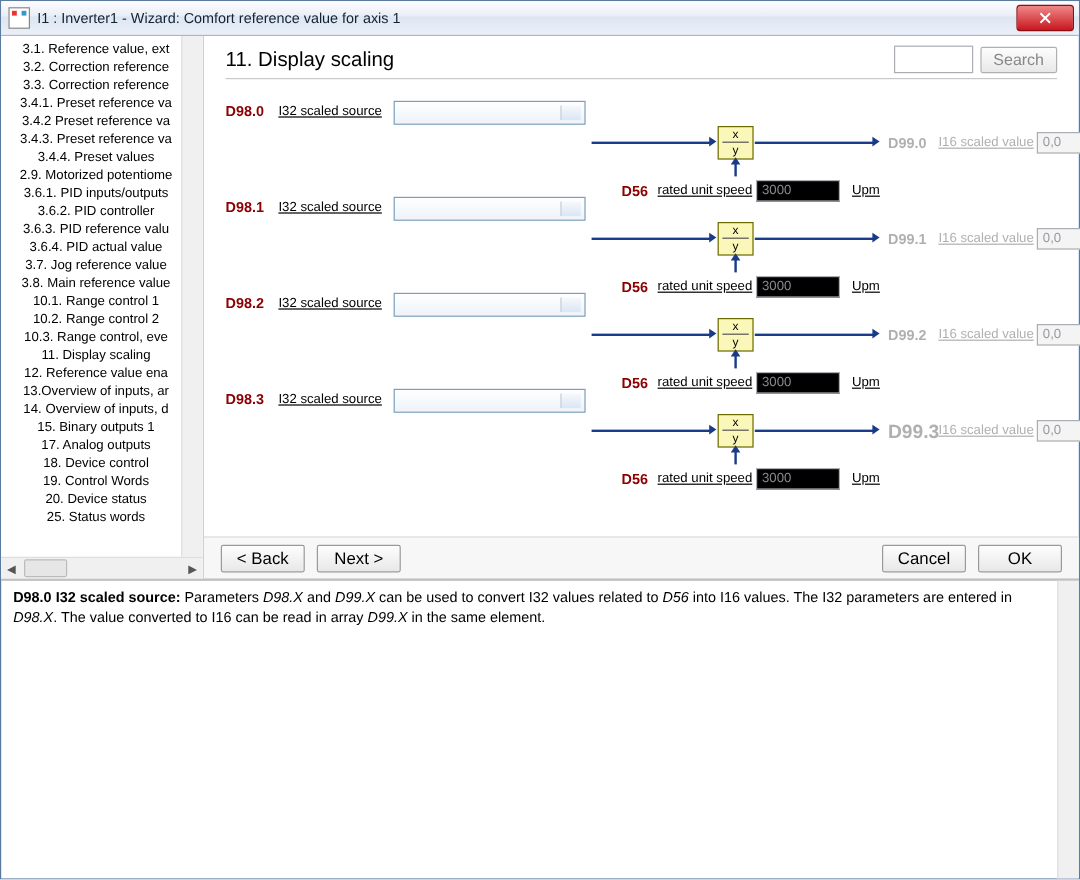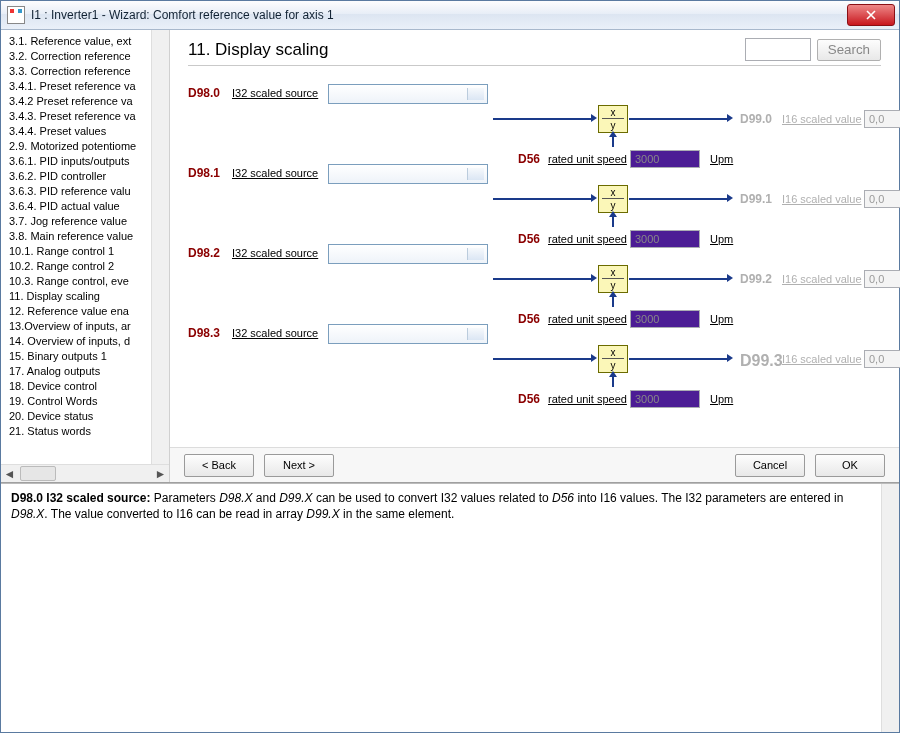--- a/index.html
+++ b/index.html
@@ -10,21 +10,21 @@
   .titlebar .app-icon{width:16px;height:16px;margin:0 6px;background:#fff;border:1px solid #888;position:relative;}
   .titlebar .app-icon::before{content:"";position:absolute;left:2px;top:2px;width:4px;height:4px;background:#e33;}
   .titlebar .app-icon::after{content:"";position:absolute;right:2px;top:2px;width:4px;height:4px;background:#39c;}
   .titlebar .title{flex:1;font-size:12px;color:#123;}
   .titlebar .close{width:46px;height:20px;margin-right:4px;background:linear-gradient(#e88,#c8171e);border:1px solid #8a0f14;border-radius:3px;display:flex;align-items:center;justify-content:center;}
   .titlebar .close svg{width:10px;height:10px;}
   
   .upper{flex:0 0 452px;display:flex;border-bottom:1px solid #a0a0a0;}
   
   .sidebar{width:168px;border-right:1px solid #d0d0d0;display:flex;flex-direction:column;background:#fff;}
-  .tree{flex:1;overflow:hidden;padding:4px 0 0 8px;}
+  .tree{flex:1;overflow:hidden;padding:4px 0 0 8px;text-align:center;}
   .tree-item{white-space:nowrap;overflow:hidden;text-overflow:clip;height:15px;line-height:15px;font-size:11px;cursor:default;}
   .side-scroll-v{width:17px;background:#f0f0f0;border-left:1px solid #dedede;}
   .sidebar-row{display:flex;flex:1;overflow:hidden;}
   .side-hscroll{height:17px;background:#f0f0f0;border-top:1px solid #dedede;display:flex;align-items:center;}
   .side-hscroll .arrow{width:17px;height:15px;display:flex;align-items:center;justify-content:center;color:#555;}
   .side-hscroll .thumb{width:34px;height:13px;background:#e6e6e6;border:1px solid #bbb;border-radius:2px;margin-left:2px;}
   
   .main{flex:1;display:flex;flex-direction:column;padding:0;}
   .main-body{flex:1;padding:8px 18px 0 18px;position:relative;}
   .header-row{display:flex;align-items:center;margin-bottom:4px;}
@@ -34,32 +34,32 @@
   .hr{height:1px;background:#c9c9c9;margin-bottom:20px;}
   .row-block{position:relative;height:80px;}
   .param{color:#8b0000;font-weight:bold;font-size:12px;}
   .label{font-size:11px;text-decoration:underline;}
   .light{color:#b0b0b0;}
   .lightb{color:#b0b0b0;font-weight:bold;}
   .select{width:160px;height:20px;border:1px solid #7b9ebd;background:linear-gradient(#fff,#eef3f9);box-sizing:border-box;position:relative;}
   .select::after{content:"";position:absolute;right:3px;top:3px;width:16px;height:12px;border-left:1px solid #bcd;
      background:linear-gradient(#f6f9fc,#dbe6f4);}
   .select .caret{position:absolute;right:7px;top:7px;border-left:4px solid transparent;border-right:4px solid transparent;border-top:5px solid #4a6;border-top-color:#333;}
-  .ro-input{height:18px;border:1px solid #abadb3;background:#4c1d95;color:#888;padding:0 4px;font-size:11px;box-sizing:border-box;display:inline-flex;align-items:center;}
+  .ro-input{height:18px;border:1px solid #abadb3;background:#000000;color:#888;padding:0 4px;font-size:11px;box-sizing:border-box;display:inline-flex;align-items:center;}
   .ro-input.disabled{background:#f4f4f4;color:#9a9a9a;}
   .wire{position:absolute;background:#1a3a8a;}
   .xy-box{position:absolute;width:30px;height:28px;border:1px solid #6b6b00;background:#fbf7b8;box-sizing:border-box;}
   .xy-box .x{position:absolute;top:1px;left:0;right:0;text-align:center;font-size:10px;line-height:11px;}
   .xy-box .mid{position:absolute;top:12px;left:3px;right:3px;height:1px;background:#555;}
   .xy-box .y{position:absolute;bottom:1px;left:0;right:0;text-align:center;font-size:10px;line-height:11px;}
   .arrow-up{position:absolute;border-left:4px solid transparent;border-right:4px solid transparent;border-bottom:6px solid #1a3a8a;}
   .arrow-right{position:absolute;border-top:4px solid transparent;border-bottom:4px solid transparent;border-left:6px solid #1a3a8a;}
   
   .footer{height:34px;display:flex;align-items:center;padding:0 14px;border-top:1px solid #dcdcdc;background:#f7f7f7;}
-  .btn{height:23px;min-width:70px;padding:0 4px;border:1px solid #9a9a9a;background:linear-gradient(#fdfdfd,#e8e8e8);border-radius:2px;font-size:11px;cursor:default;margin-right:10px;}
+  .btn{height:23px;min-width:70px;padding:0 4px;border:1px solid #9a9a9a;background:linear-gradient(#fdfdfd,#e8e8e8);border-radius:2px;font-size:14px;cursor:default;margin-right:10px;}
   .footer .spacer{flex:1;}
   
   .desc-wrap{flex:1;display:flex;border-top:1px solid #bbb;}
   .desc{flex:1;padding:6px 10px;font-size:12px;line-height:16px;}
   .desc b{font-weight:bold;}
   .desc i{font-style:italic;}
   .desc-scroll{width:17px;background:#f0f0f0;border-left:1px solid #dedede;}
 </style>
 </head>
 <body>
@@ -100,21 +100,21 @@
             <div class="tree-item">10.3. Range control, eve</div>
             <div class="tree-item">11. Display scaling</div>
             <div class="tree-item">12. Reference value ena</div>
             <div class="tree-item">13.Overview of inputs, ar</div>
             <div class="tree-item">14. Overview of inputs, d</div>
             <div class="tree-item">15. Binary outputs 1</div>
             <div class="tree-item">17. Analog outputs</div>
             <div class="tree-item">18. Device control</div>
             <div class="tree-item">19. Control Words</div>
             <div class="tree-item">20. Device status</div>
-            <div class="tree-item">21. Status words</div>
+            <div class="tree-item">25. Status words</div>
           </div>
         <div class="side-scroll-v"></div>
       </div>
       <div class="side-hscroll">
         <div class="arrow">◄</div>
         <div class="thumb"></div>
         <div style="flex:1"></div>
         <div class="arrow">►</div>
       </div>
     </div>

